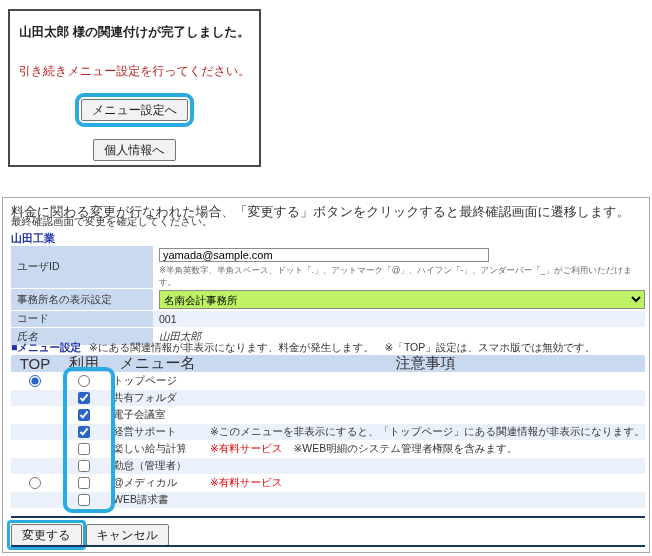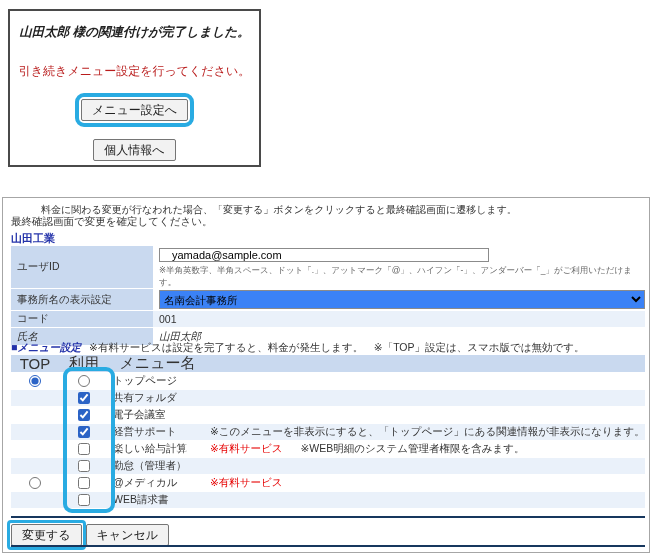--- a/index.html
+++ b/index.html
@@ -8,72 +8,72 @@
     background:#fff;
     font-family:"Liberation Sans","DejaVu Sans",sans-serif;
     color:#333;
   }
   
   .dialog{
     position:absolute;left:8px;top:9px;width:253px;height:158px;
     border:2px solid #4a4a4a;background:#fff;box-sizing:border-box;
     text-align:center;
   }
-  .dialog-title{position:absolute;top:13px;left:0;right:0;font-size:12.5px;font-weight:bold;color:#222;font-style:italic;}
+  .dialog-title{position:absolute;top:13px;left:0;right:0;font-size:12.5px;font-weight:bold;color:#222;}
   .dialog-msg{position:absolute;top:52px;left:0;right:0;font-size:12px;color:#b91c1c;}
   .hl-wrap{
     display:inline-block;border:4px solid var(--accent,#29abe2);
     border-radius:9px;padding:2px;background:transparent;
   }
   .btn{
     display:inline-block;font-size:12px;color:#222;background:#f2f2f2;
     border:1px solid #757575;border-radius:2px;padding:3px 10px;
     font-family:inherit;cursor:pointer;line-height:1.2;
   }
   .dialog-primary{position:absolute;top:82px;left:0;right:0;}
   .dialog-secondary{position:absolute;top:128px;left:0;right:0;}
   
   .panel{
     position:absolute;left:2px;top:197px;width:648px;height:356px;
     border:1px solid #a6a6a6;background:#fff;box-sizing:border-box;
   }
-  .intro1{position:absolute;top:5px;left:8px;font-size:10px;margin-left:30px;}
+  .intro1{position:absolute;top:5px;left:8px;font-size:13px;}
   .intro2{position:absolute;top:17px;left:8px;font-size:10.5px;}
   .company{position:absolute;top:33px;left:8px;font-size:11px;font-weight:bold;color:var(--heading-blue,#2433aa);}
   
   .uform{position:absolute;top:48px;left:8px;width:634px;}
   .frow{display:flex;margin-bottom:1px;}
   .flabel{
     width:142px;flex:0 0 142px;background:var(--header-bg,#c9d9ef);
     font-size:10.5px;display:flex;align-items:center;padding-left:6px;box-sizing:border-box;
   }
   .fvalue{flex:1;font-size:10.5px;padding-left:6px;box-sizing:border-box;display:flex;flex-direction:column;justify-content:center;}
   .r1{height:42px;} .r2{height:21px;} .r3{height:16px;} .r4{height:17px;font-style:italic;}
   .r3 .fvalue{background:var(--row-alt,#eaf1fa);}
   .uid-input{
     width:330px;height:17px;border:1px solid #8b8b8b;font-size:11px;
-    font-family:inherit;padding:0 12px;box-sizing:border-box;margin-top:3px;background:#fff;
+    font-family:inherit;padding:0 3px;box-sizing:border-box;margin-top:3px;background:#fff;
   }
   .uid-note{font-size:8.5px;color:#666;margin-top:3px;}
-  .office-select{font-size:10.5px;font-family:inherit;height:19px;border:1px solid #8b8b8b;background:#3b82f6;}
+  .office-select{font-size:10.5px;font-family:inherit;height:19px;border:1px solid #8b8b8b;background:#bef264;}
   
   .menu-title{position:absolute;top:143px;left:8px;font-size:10.5px;}
-  .menu-title .mt-link{color:var(--heading-blue,#2433aa);font-weight:bold;font-style:italic;}
+  .menu-title .mt-link{color:var(--heading-blue,#2433aa);font-weight:bold;}
   .menu-title .mt-note{color:#333;margin-left:8px;}
   .mtable{position:absolute;top:157px;left:8px;width:634px;}
   .mhead{display:flex;height:18px;background:var(--header-bg,#c9d9ef);font-size:15px;box-sizing:border-box;border-bottom:1px solid #fff;}
   .mrow{display:flex;height:17px;font-size:10.5px;box-sizing:border-box;border-bottom:1px solid #fff;background:#fff;}
   .mrow:nth-child(odd){background:var(--row-alt,#eaf1fa);}
   .c-top{flex:0 0 48px;display:flex;align-items:center;justify-content:center;}
   .c-use{flex:0 0 50px;display:flex;align-items:center;justify-content:center;}
   .c-name{flex:0 0 97px;display:flex;align-items:center;padding-left:4px;box-sizing:border-box;}
   .c-note{flex:1;display:flex;align-items:center;padding-left:4px;box-sizing:border-box;}
   .mhead .c-name,.mhead .c-note{justify-content:center;padding-left:0;}
   .red{color:var(--red,#e60000);}
-  .note-black{margin-left:18px;}
+  .note-black{margin-left:11px;}
   input[type="checkbox"],input[type="radio"]{
     width:12px;height:12px;margin:0;accent-color:#2b63c6;
   }
   
   .use-highlight{
     position:absolute;left:60px;top:169px;width:52px;height:146px;
     border:4px solid var(--accent,#29abe2);border-radius:9px;
     box-sizing:border-box;pointer-events:none;background:transparent;
   }
   .divider{position:absolute;left:8px;width:634px;height:2px;background:var(--navy-line,#17375e);}
@@ -121,28 +121,29 @@
       <div class="flabel">コード</div>
       <div class="fvalue">001</div>
     </div>
     <div class="frow r4">
       <div class="flabel">氏名</div>
       <div class="fvalue">山田太郎</div>
     </div>
   </div>
 
   <div class="menu-title">
-    <span class="mt-link">■メニュー設定</span><span class="mt-note">※有料サービスは設定を完了すると、料金が発生します。　※「TOP」設定は、スマホ版では無効です。</span>
+    <span class="mt-link">■メニュー設定</span><span class="mt-note">※にある関連情報が非表示になります、料金が発生します。　※「TOP」設定は、スマホ版では無効です。</span>
   </div>
 
   <div class="mtable">
     <div class="mhead">
       <div class="c-top">TOP</div>
       <div class="c-use">利用</div>
       <div class="c-name">メニュー名</div>
+      <div class="c-note">注意事項</div>
     </div>
 
     <div class="mrow">
       <div class="c-top">
           <input type="radio" name="top" checked="" style="">
         </div>
       <div class="c-use">
           <input type="radio" style="">
         </div>
       <div class="c-name">トップページ</div>

